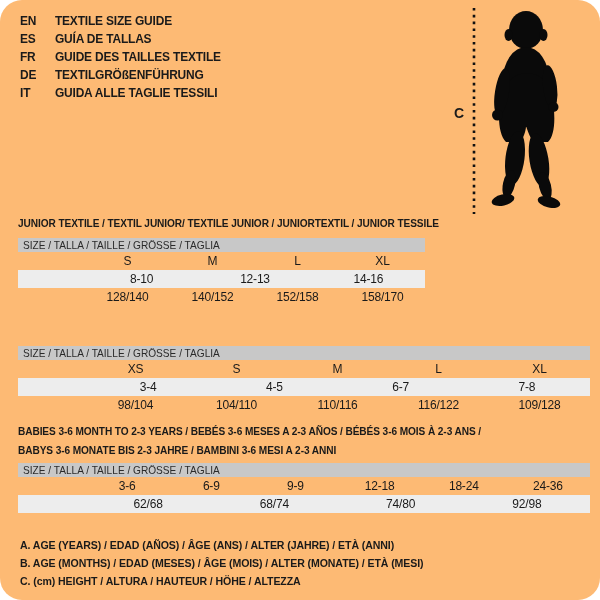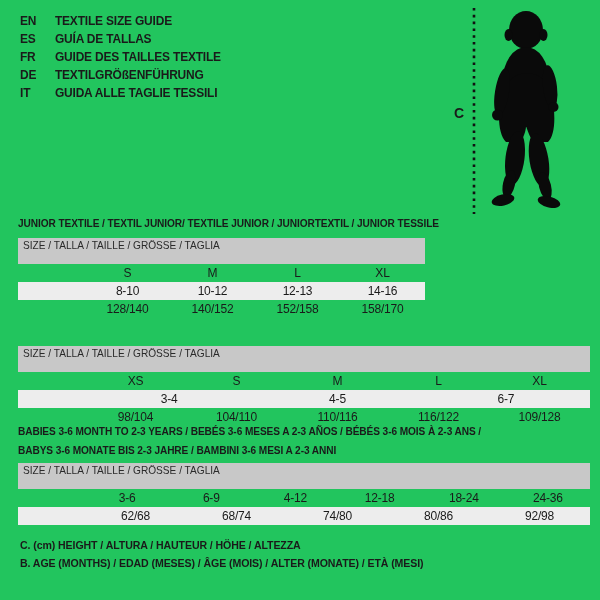--- a/index.html
+++ b/index.html
@@ -1,33 +1,33 @@
 <!DOCTYPE html>
 <html><head>
 <meta charset="utf-8">
 <style>
   html,body{margin:0;padding:0;background:#fff;}
-  .page{position:relative;width:600px;height:600px;background:#22c55e;overflow:hidden;
-        font-family:"Liberation Sans",sans-serif;color:#1a1a1a;}
+  .page{position:relative;width:600px;height:600px;background:#fdba74;overflow:hidden;
+        font-family:"Liberation Sans",sans-serif;color:#1a1a1a;border-radius:22px;}
   .cond{transform:scaleX(.92);transform-origin:0 50%;white-space:nowrap;display:inline-block;}
 
   
   .langs{position:absolute;left:20px;top:12px;}
   .lang-row{display:flex;height:18px;line-height:18px;font-weight:bold;font-size:13px;letter-spacing:-.2px;}
   .lang-code{width:38px;}
 
   
   .c-label{position:absolute;left:454px;top:105px;font-weight:bold;font-size:14px;}
   .dash-line{position:absolute;left:471px;top:8px;}
   .baby{position:absolute;left:482px;top:8px;}
 
   
   .tbl-title{position:absolute;left:18px;font-weight:bold;font-size:11px;letter-spacing:-.1px;line-height:19px;}
   .tbl{position:absolute;left:18px;}
-  .thead{height:26px;line-height:14px;background:#c8c8c8;padding-left:5px;font-size:11px;color:#2a2a2a;}
+  .thead{height:14px;line-height:14px;background:#c8c8c8;padding-left:5px;font-size:11px;color:#2a2a2a;}
   .trow{display:flex;height:18px;line-height:18px;font-size:12px;}
   .trow.alt{background:#ededed;}
   .cell{overflow:hidden;}
   .cell.lab{width:62px;padding-left:5px;text-align:center;margin-top:33px;}
   .cell.val{flex:1;text-align:center;letter-spacing:-.2px;}
 
   #t1{top:238px;width:407px;} #t1-title{top:214px;}
   #t2{top:346px;width:572px;} #t2-title{top:322px;}
   #t3{top:463px;width:572px;} #t3-title{top:422px;}
 
@@ -99,21 +99,20 @@
         <div class="trow">
           <div class="cell lab">Europe</div>
           <div class="cell val">S</div>
           <div class="cell val">M</div>
           <div class="cell val">L</div>
           <div class="cell val">XL</div>
         </div>
         <div class="trow alt">
           <div class="cell lab">A</div>
           <div class="cell val">8-10</div>
-          <div class="cell val">10-12</div>
           <div class="cell val">12-13</div>
           <div class="cell val">14-16</div>
         </div>
         <div class="trow">
           <div class="cell lab">C</div>
           <div class="cell val">128/140</div>
           <div class="cell val">140/152</div>
           <div class="cell val">152/158</div>
           <div class="cell val">158/170</div>
         </div>
@@ -131,20 +130,21 @@
           <div class="cell val">S</div>
           <div class="cell val">M</div>
           <div class="cell val">L</div>
           <div class="cell val">XL</div>
         </div>
         <div class="trow alt">
           <div class="cell lab">A</div>
           <div class="cell val">3-4</div>
           <div class="cell val">4-5</div>
           <div class="cell val">6-7</div>
+          <div class="cell val">7-8</div>
         </div>
         <div class="trow">
           <div class="cell lab">C</div>
           <div class="cell val">98/104</div>
           <div class="cell val">104/110</div>
           <div class="cell val">110/116</div>
           <div class="cell val">116/122</div>
           <div class="cell val">109/128</div>
         </div>
       </div>
@@ -156,34 +156,34 @@
   </div>
   <div class="tbl" id="t3">
     <div class="thead">
       <span class="cond">SIZE / TALLA / TAILLE / GRÖSSE / TAGLIA</span>
     </div>
     <div class="tbl-rows">
         <div class="trow">
           <div class="cell lab">B</div>
           <div class="cell val">3-6</div>
           <div class="cell val">6-9</div>
-          <div class="cell val">4-12</div>
+          <div class="cell val">9-9</div>
           <div class="cell val">12-18</div>
           <div class="cell val">18-24</div>
           <div class="cell val">24-36</div>
         </div>
         <div class="trow alt">
           <div class="cell lab">C</div>
           <div class="cell val">62/68</div>
           <div class="cell val">68/74</div>
           <div class="cell val">74/80</div>
-          <div class="cell val">80/86</div>
           <div class="cell val">92/98</div>
         </div>
       </div>
   </div>
 
   <div class="legend">
+    <div class="legend-line"><span class="cond">A. AGE (YEARS) / EDAD (AÑOS) / ÂGE (ANS) / ALTER (JAHRE) / ETÀ (ANNI)</span></div>
+    <div class="legend-line"><span class="cond">B. AGE (MONTHS) / EDAD (MESES) / ÂGE (MOIS) / ALTER (MONATE) / ETÀ (MESI)</span></div>
     <div class="legend-line"><span class="cond">C. (cm) HEIGHT / ALTURA / HAUTEUR / HÖHE / ALTEZZA</span></div>
-    <div class="legend-line"><span class="cond">B. AGE (MONTHS) / EDAD (MESES) / ÂGE (MOIS) / ALTER (MONATE) / ETÀ (MESI)</span></div>
   </div>
 
 </div>
 
 </body></html>

